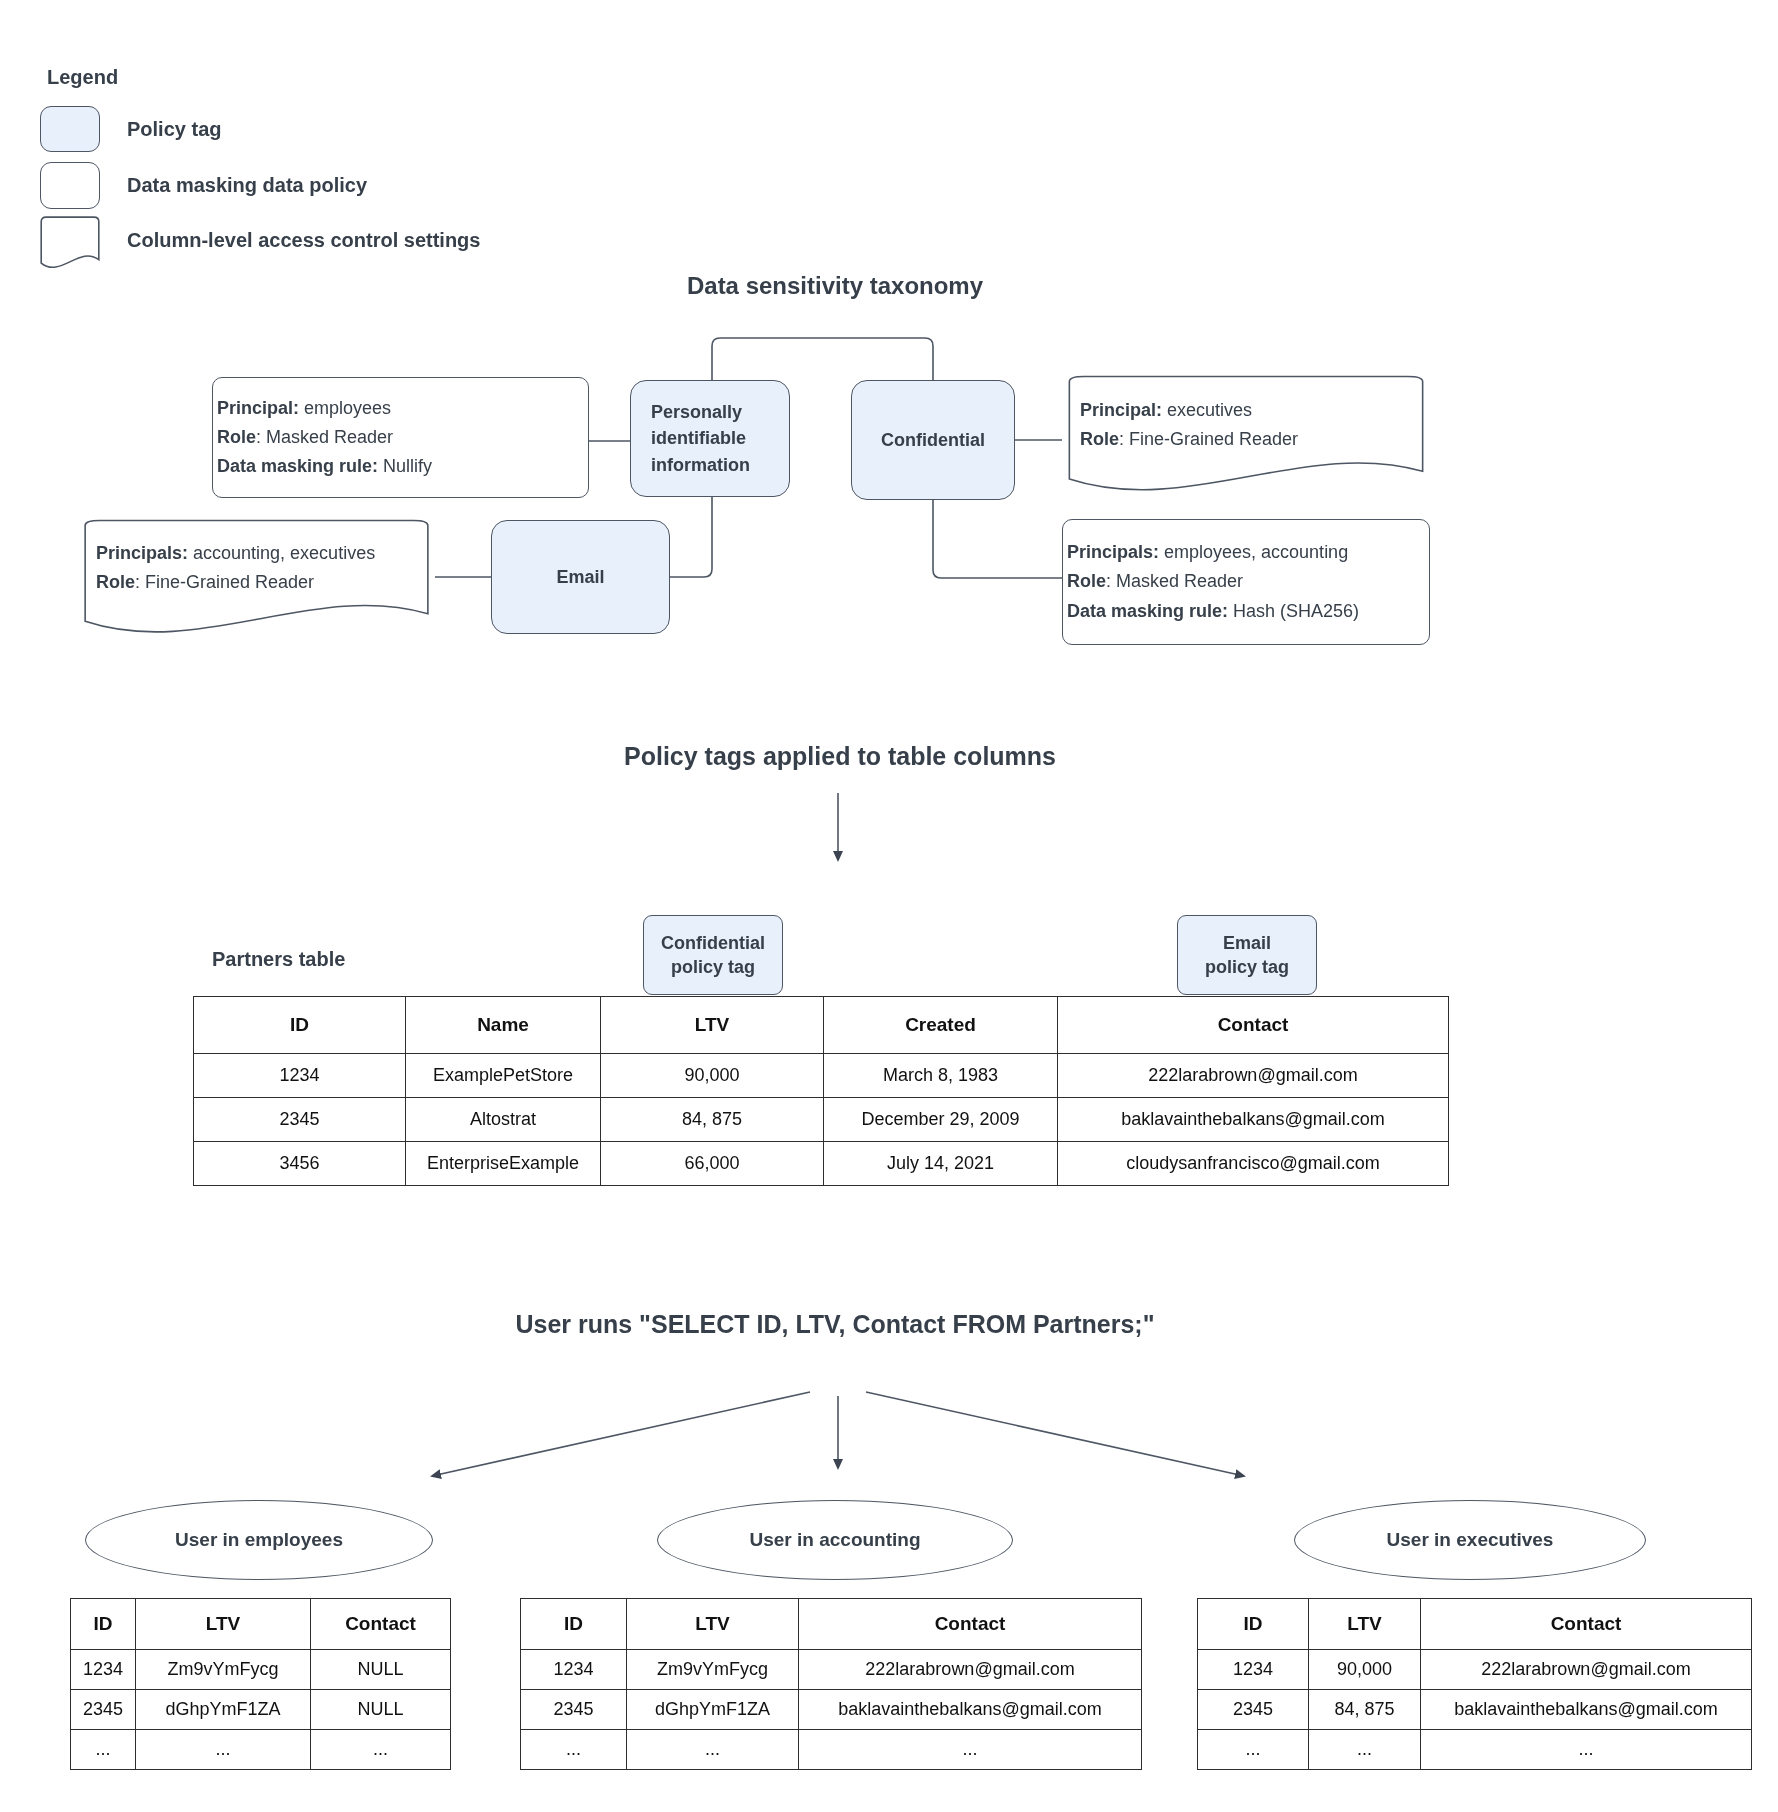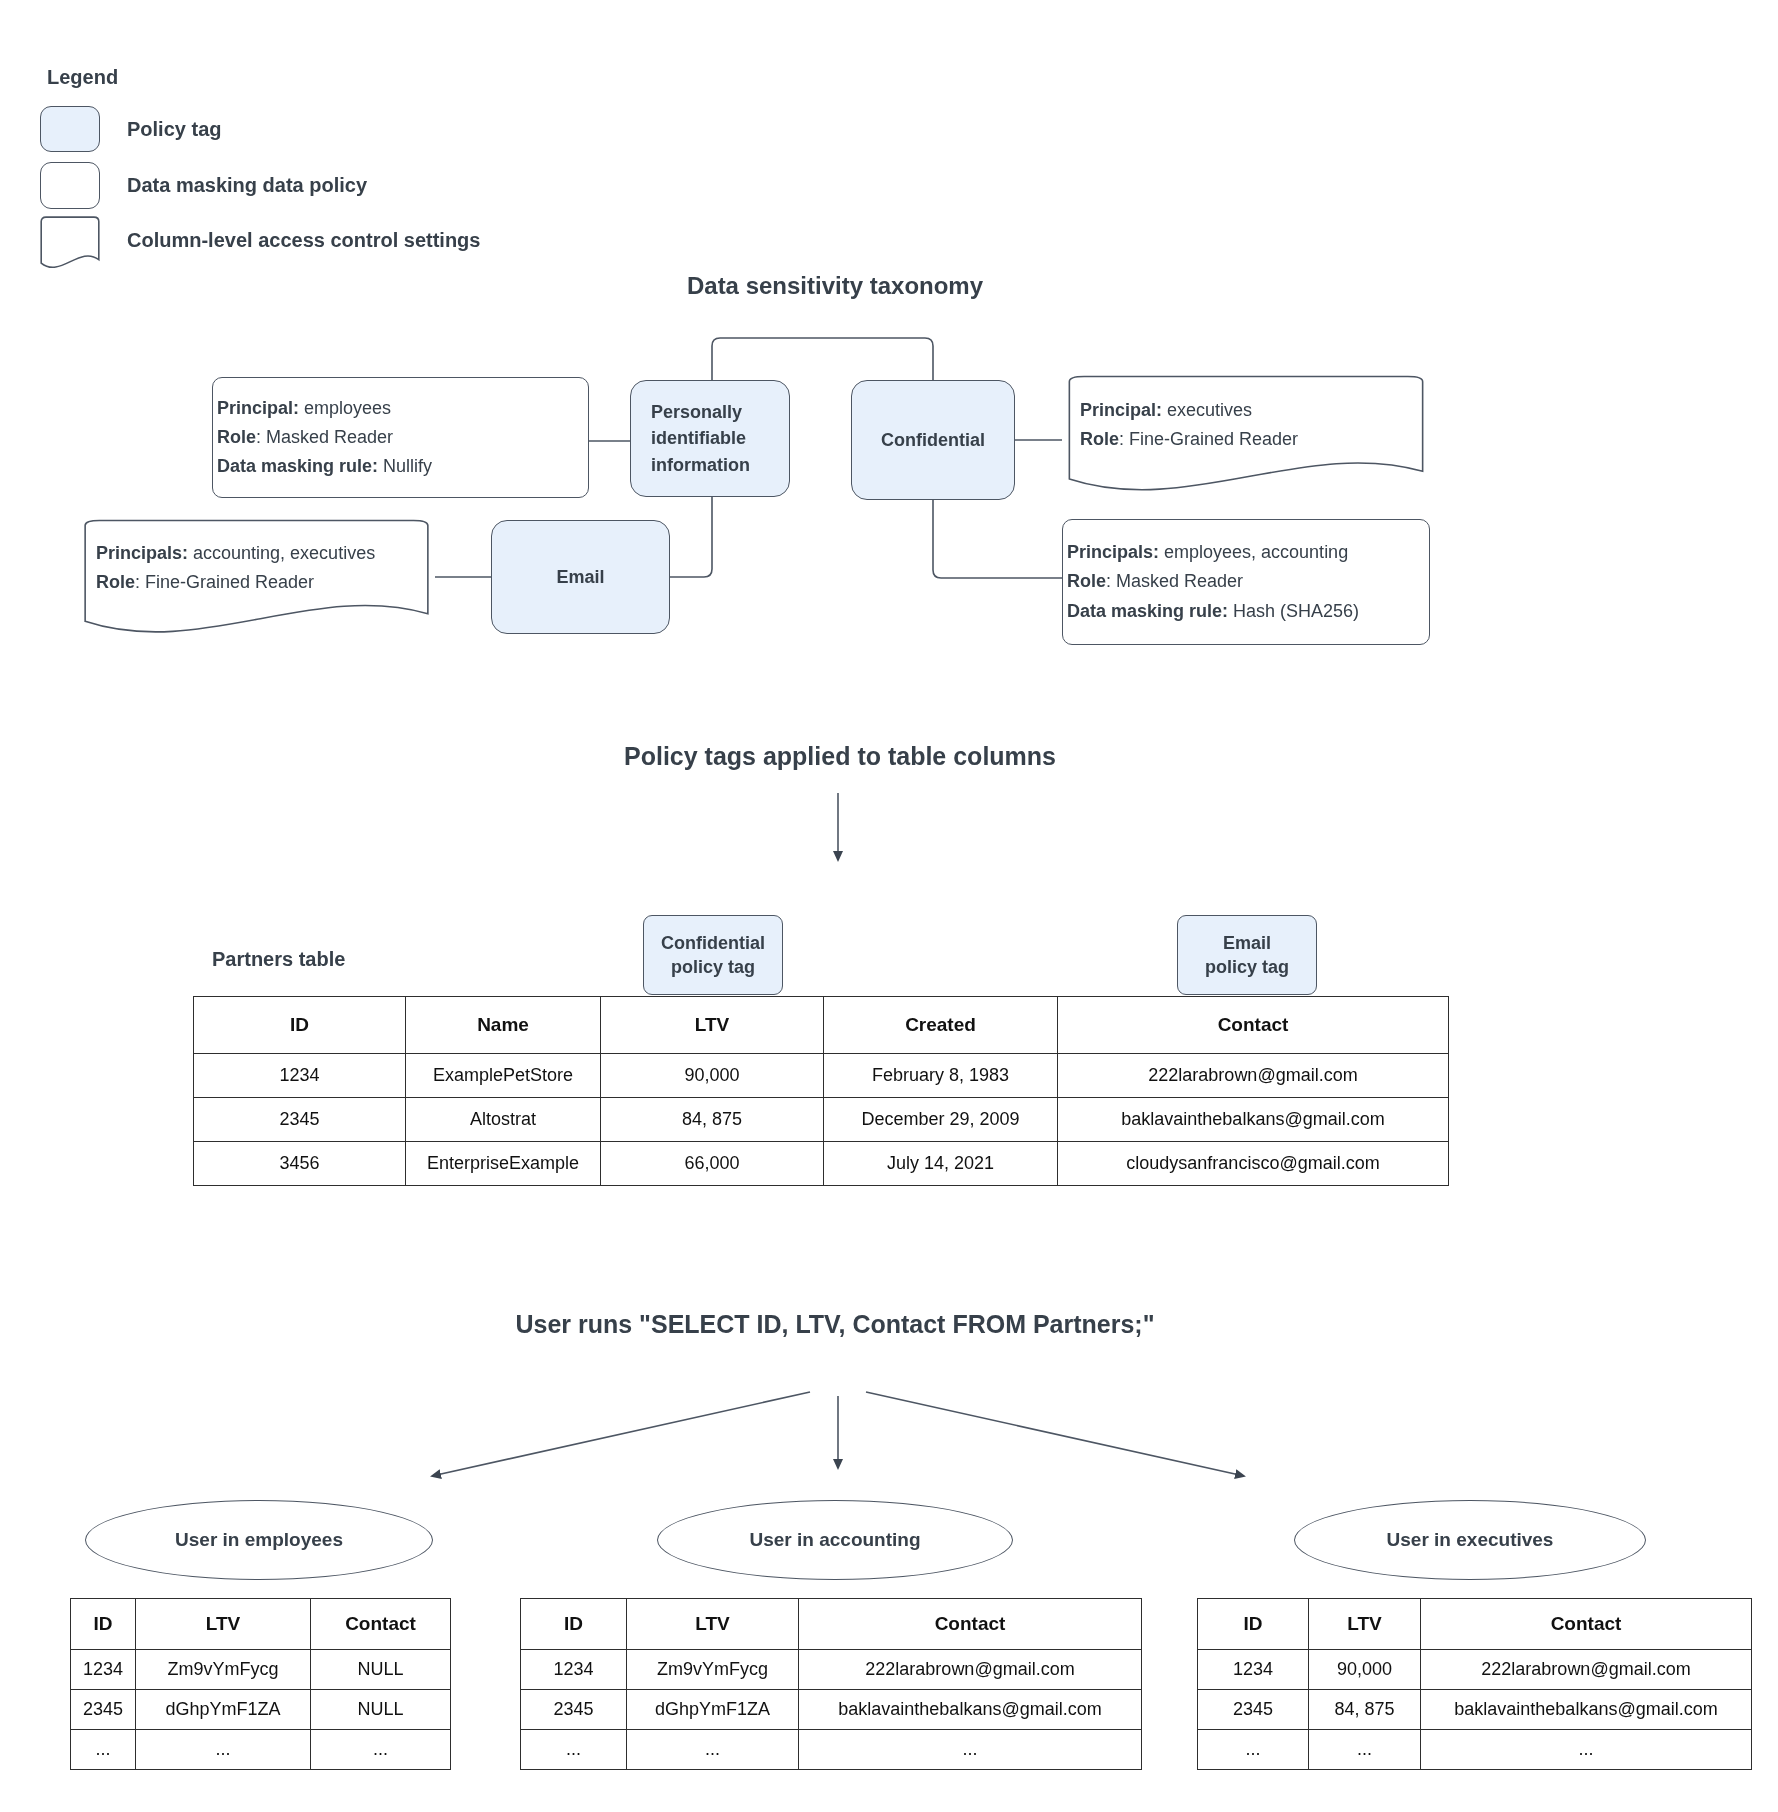--- a/index.html
+++ b/index.html
@@ -157,21 +157,21 @@
           <th>LTV</th>
           <th>Created</th>
           <th>Contact</th>
         </tr>
       </thead>
       <tbody>
         <tr>
           <td>1234</td>
           <td>ExamplePetStore</td>
           <td>90,000</td>
-          <td>February 8, 1983</td>
+          <td>March 8, 1983</td>
           <td>222larabrown@gmail.com</td>
         </tr>
         <tr>
           <td>2345</td>
           <td>Altostrat</td>
           <td>84, 875</td>
           <td>December 29, 2009</td>
           <td>baklavainthebalkans@gmail.com</td>
         </tr>
         <tr>

